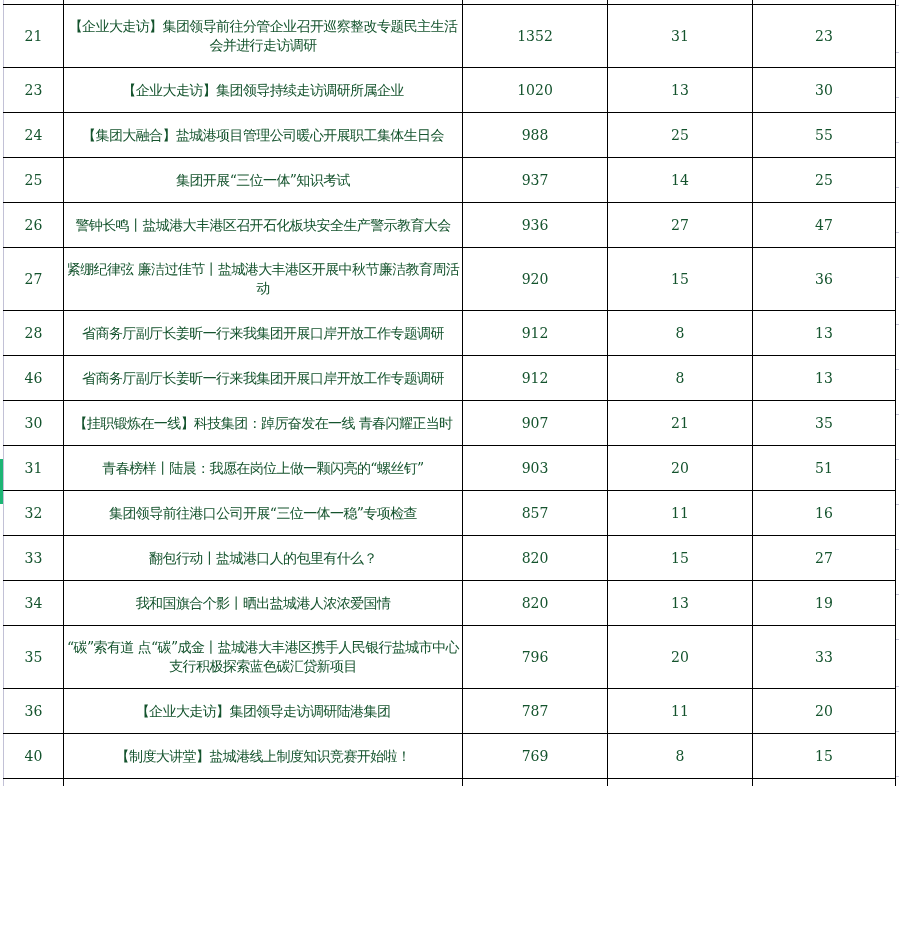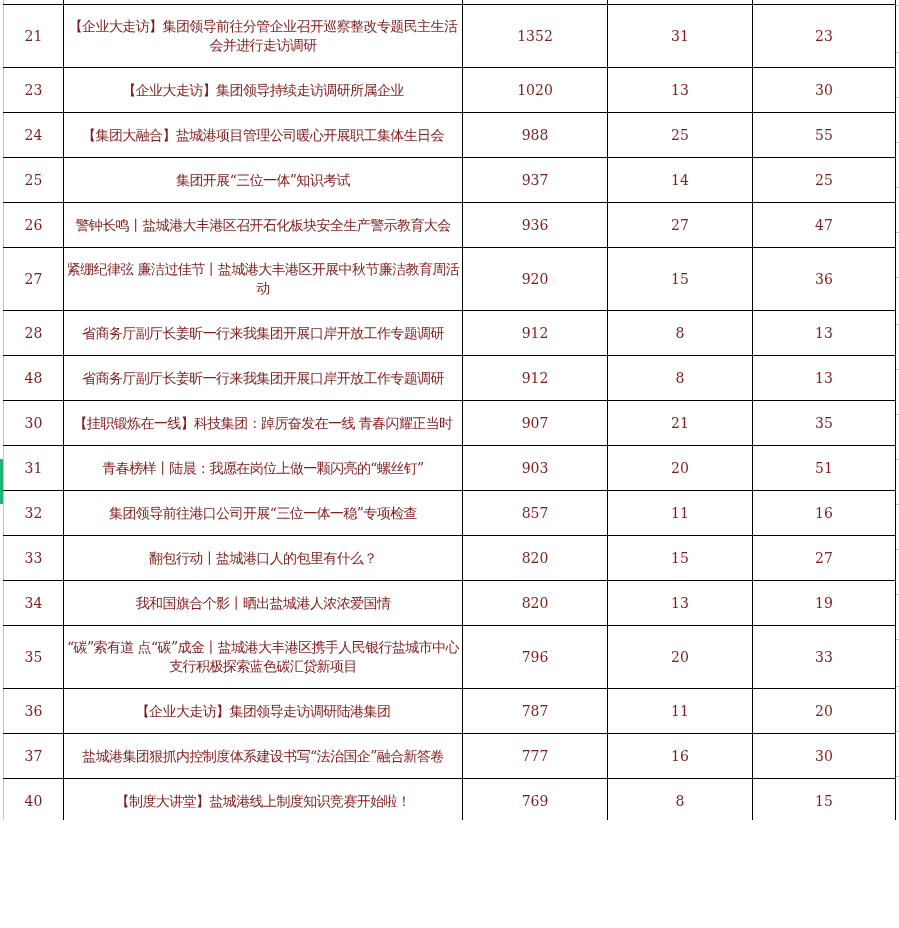--- a/index.html
+++ b/index.html
@@ -1,20 +1,20 @@
 <!DOCTYPE html>
 <html><head>
 <meta charset="utf-8">
 <style>
   html,body { margin:0; padding:0; background:#ffffff; }
   #viewport {
     position:relative; width:899px; height:820px;
     background:#ffffff; overflow:hidden;
     font-family:"DejaVu Serif","Liberation Serif",serif;
-    color:#7f1d1d;
+    color:#14532d;
   }
   table#sheet {
     position:absolute; left:3px; top:0;
     border-collapse:collapse; table-layout:fixed;
     width:892px;
   }
   #sheet td {
     border:1px solid #000000;
     text-align:center; vertical-align:middle;
     overflow:hidden;
@@ -98,21 +98,21 @@
           <td class="c4">36</td>
         </tr>
         <tr class="data-row">
           <td class="c0">28</td>
           <td class="c1">省商务厅副厅长姜昕一行来我集团开展口岸开放工作专题调研</td>
           <td class="c2">912</td>
           <td class="c3">8</td>
           <td class="c4">13</td>
         </tr>
         <tr class="data-row">
-          <td class="c0">48</td>
+          <td class="c0">46</td>
           <td class="c1">省商务厅副厅长姜昕一行来我集团开展口岸开放工作专题调研</td>
           <td class="c2">912</td>
           <td class="c3">8</td>
           <td class="c4">13</td>
         </tr>
         <tr class="data-row">
           <td class="c0">30</td>
           <td class="c1">【挂职锻炼在一线】科技集团：踔厉奋发在一线 青春闪耀正当时</td>
           <td class="c2">907</td>
           <td class="c3">21</td>
@@ -152,27 +152,20 @@
           <td class="c2">796</td>
           <td class="c3">20</td>
           <td class="c4">33</td>
         </tr>
         <tr class="data-row">
           <td class="c0">36</td>
           <td class="c1">【企业大走访】集团领导走访调研陆港集团</td>
           <td class="c2">787</td>
           <td class="c3">11</td>
           <td class="c4">20</td>
-        </tr>
-        <tr class="data-row">
-          <td class="c0">37</td>
-          <td class="c1">盐城港集团狠抓内控制度体系建设书写“法治国企”融合新答卷</td>
-          <td class="c2">777</td>
-          <td class="c3">16</td>
-          <td class="c4">30</td>
         </tr>
         <tr class="data-row">
           <td class="c0">40</td>
           <td class="c1">【制度大讲堂】盐城港线上制度知识竞赛开始啦！</td>
           <td class="c2">769</td>
           <td class="c3">8</td>
           <td class="c4">15</td>
         </tr>
         <tr class="partial-bottom">
           <td class="c0"></td>

